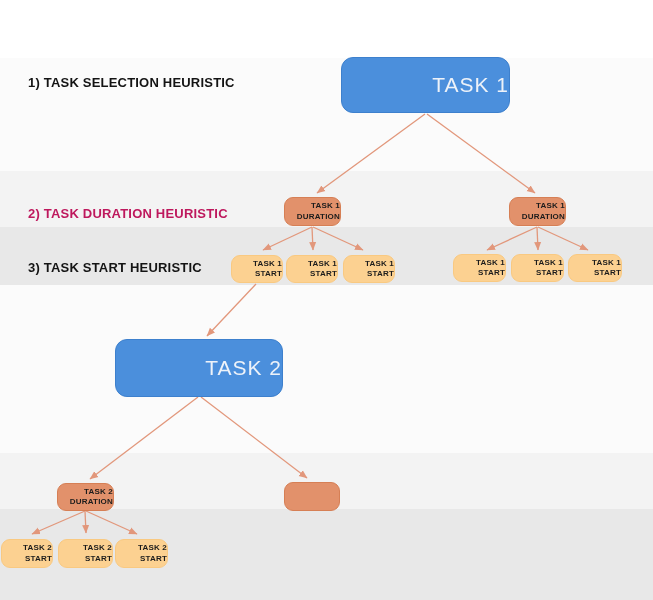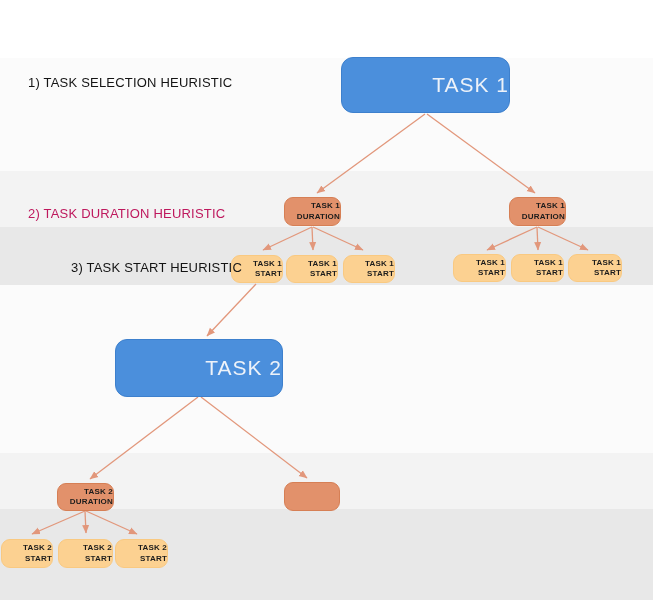--- a/index.html
+++ b/index.html
@@ -54,21 +54,21 @@
     border-radius: 9px;
     font-size: 8px;
     font-weight: bold;
     letter-spacing: 0.2px;
     line-height: 1.3;
   }
   .heuristic {
     position: absolute;
     z-index: 2;
     font-size: 13px;
-    font-weight: normal;
+    font-weight: bold;
     letter-spacing: 0.2px;
     white-space: nowrap;
   }
 </style>
 </head>
 <body>
 
 <div id="canvas">
   <div id="bands">
       <div class="band" style="top: 0px; height: 58px; background: rgb(255, 255, 255);"></div>
@@ -153,15 +153,15 @@
         <div>START</div>
       </div>
       <div class="node start" style="left: 115px; top: 539px; width: 53px; height: 29px; background: rgb(252, 209, 145); border: 1px solid rgb(249, 201, 129); color: rgb(28, 28, 28);">
         <div>TASK 2</div>
         <div>START</div>
       </div>
     </div>
   <div id="labels">
       <div class="heuristic" style="left: 28px; top: 75px; color: rgb(20, 20, 20);">1) TASK SELECTION HEURISTIC</div>
       <div class="heuristic" style="left: 28px; top: 206px; color: #be185d;">2) TASK DURATION HEURISTIC</div>
-      <div class="heuristic" style="left: 28px; top: 260px; color: rgb(20, 20, 20); margin-left: 43px;">3) TASK START HEURISTIC</div>
+      <div class="heuristic" style="left: 28px; top: 260px; color: rgb(20, 20, 20);">3) TASK START HEURISTIC</div>
     </div>
 </div>
 
 </body></html>

